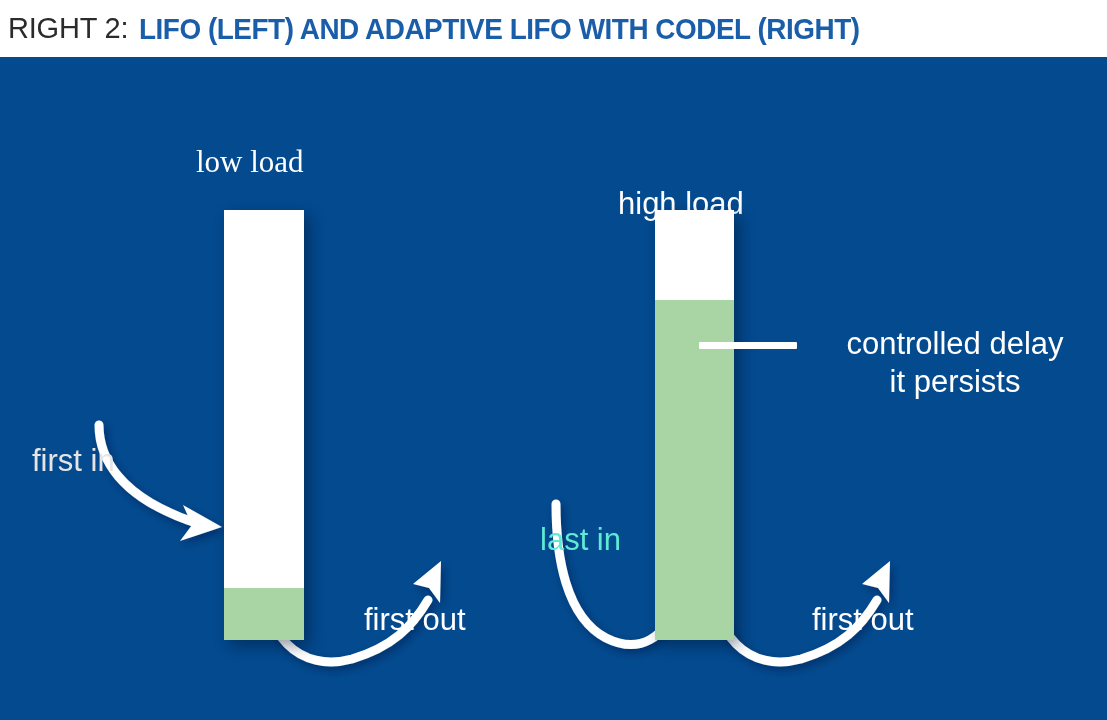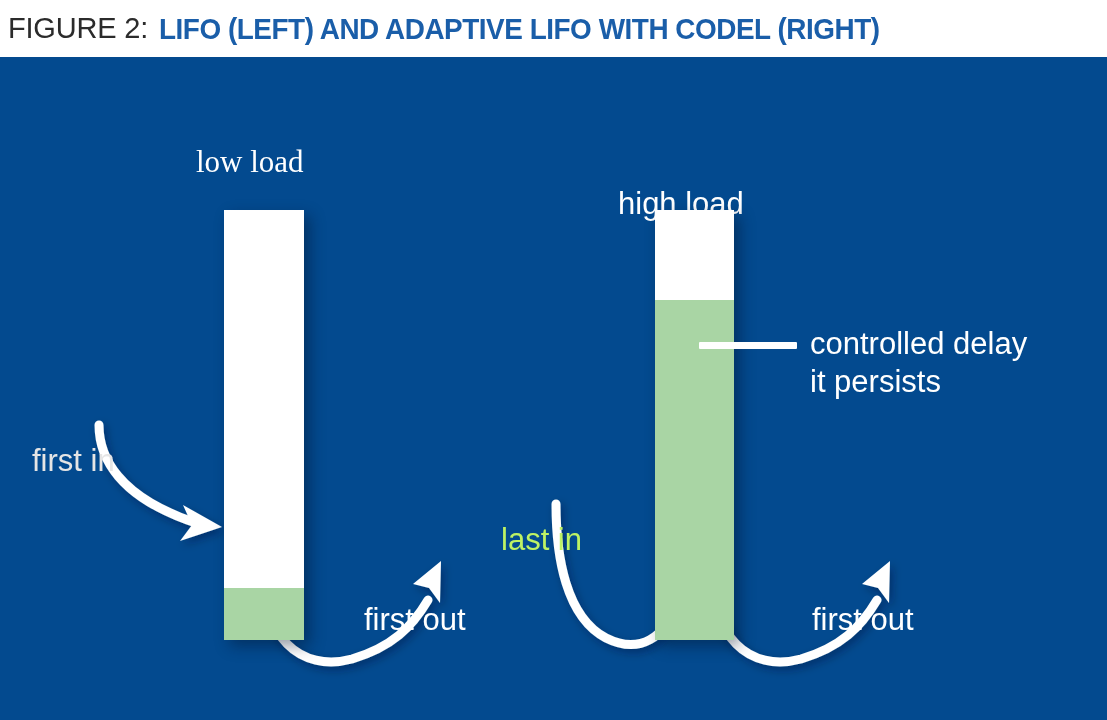--- a/index.html
+++ b/index.html
@@ -70,21 +70,21 @@
   .label {
     position: absolute;
     color: #ffffff;
     font-family: "Liberation Sans", sans-serif;
     font-weight: 400;
     line-height: 1.16;
     white-space: nowrap;
   }
   .label-load      { font-size: 31px; }
   .label-flow      { font-size: 31px; }
-  .label-callout   { font-size: 31px; white-space: normal; width: 290px; line-height: 1.22; }
+  .label-callout   { font-size: 31px; white-space: normal; width: 290px; line-height: 1.22; text-align: center; }
 
   #label-low-load   { left: 196px; top: 87px; font-family: Liberation Serif, serif; }
   #label-high-load  { left: 618px; top: 87px; margin-top: 42px; }
   #label-first-in   { left: 32px;  top: 386px; }
   #label-first-out-left  { left: 364px; top: 545px; }
   #label-last-in    { left: 501px; top: 465px; }
   #label-first-out-right { left: 812px; top: 545px; }
   #label-callout    { left: 810px; top: 268px; }
 
   
@@ -127,21 +127,21 @@
     height: 663px;
     pointer-events: none;
   }
 </style>
 </head>
 <body>
 
 <div id="figure-root">
 
   <div class="title-bar">
-    <span class="title-prefix">FIGURE 2:</span>
+    <span class="title-prefix">RIGHT 2:</span>
     <span class="title-main" style="color: rgb(26, 94, 169);">LIFO (LEFT) AND ADAPTIVE LIFO WITH CODEL (RIGHT)</span>
   </div>
 
   <div class="panel" style="background: rgb(3, 74, 143);">
 
     <svg id="arrows" viewBox="0 0 1107 663" width="1107" height="663" xmlns="http://www.w3.org/2000/svg">
       <defs>
         <filter id="softshadow" x="-30%" y="-30%" width="170%" height="170%">
           <feDropShadow dx="3" dy="4" stdDeviation="4" flood-color="#001128" flood-opacity="0.35"></feDropShadow>
         </filter>
@@ -179,21 +179,21 @@
     <div class="bar" id="bar-high" style="background: rgb(255, 255, 255);">
       <div class="bar-fill" id="fill-high" style="height: 79%; background: rgb(169, 213, 164);"></div>
     </div>
 
     <div id="callout-leader"></div>
 
     <div class="label label-flow" id="label-first-in" style="color: #e5e5e5;">first in</div>
 
     <div class="label label-flow" id="label-first-out-left" style="color: rgb(255, 255, 255);">first out</div>
 
-    <div class="label label-flow" id="label-last-in" style="color: #bef264;">last in</div>
+    <div class="label label-flow" id="label-last-in" style="color: #5eead4; margin-left: 39px;">last in</div>
 
     <div class="label label-flow" id="label-first-out-right" style="color: rgb(255, 255, 255);">first out</div>
 
     <div class="label label-callout" id="label-callout" style="color: rgb(255, 255, 255);">
       <div>controlled delay</div>
       <div>it persists</div>
     </div>
 
   </div>
 </div>

